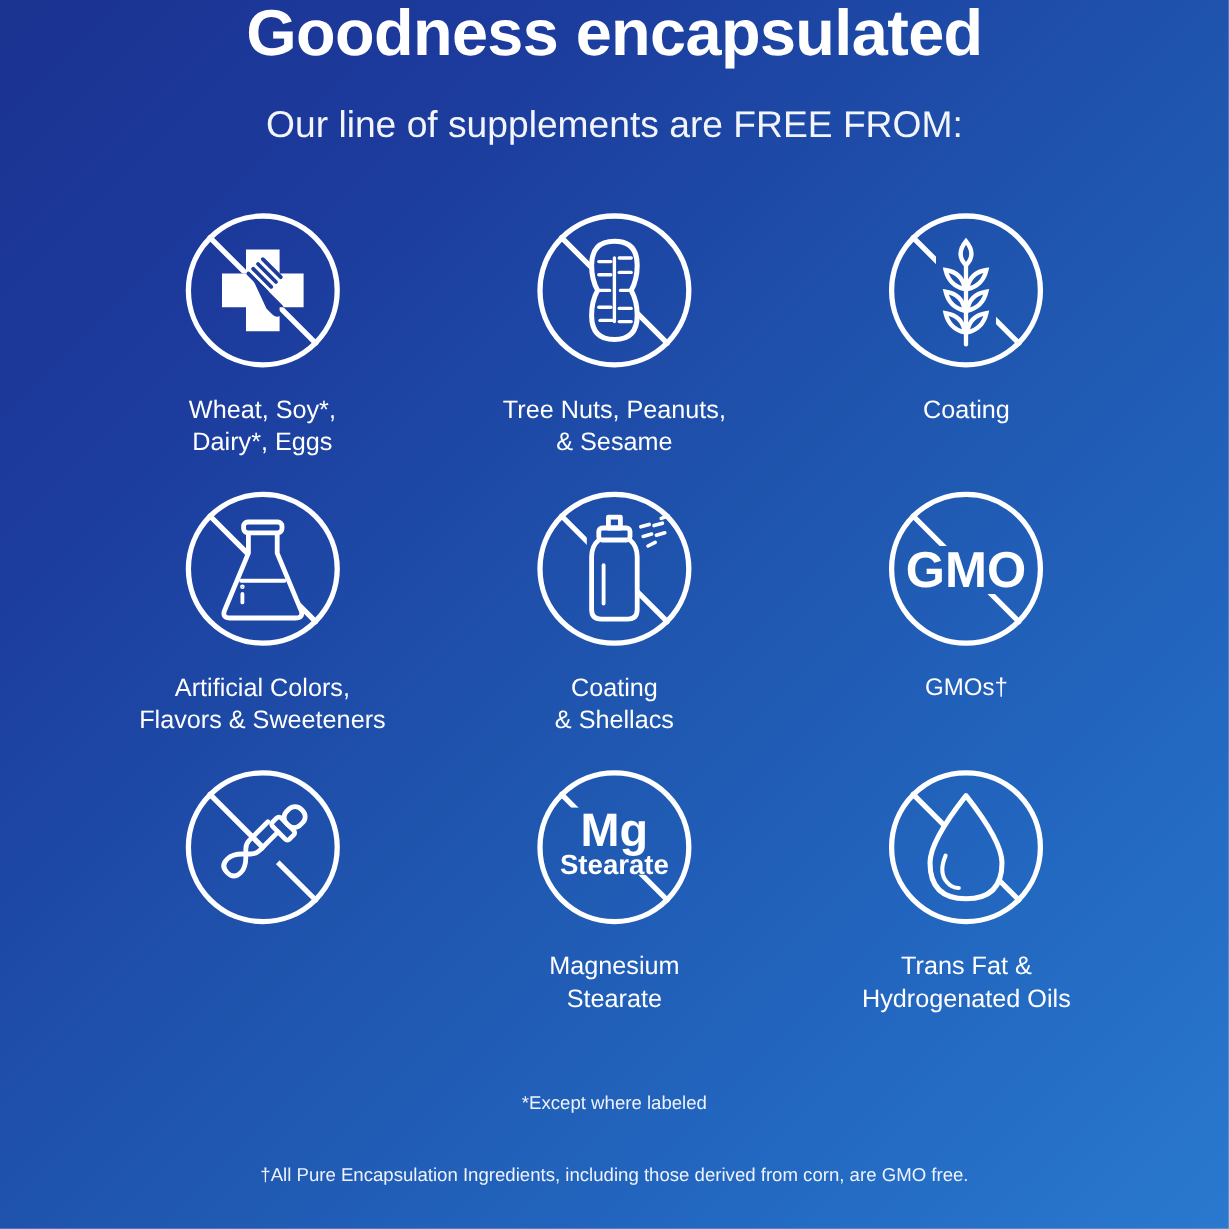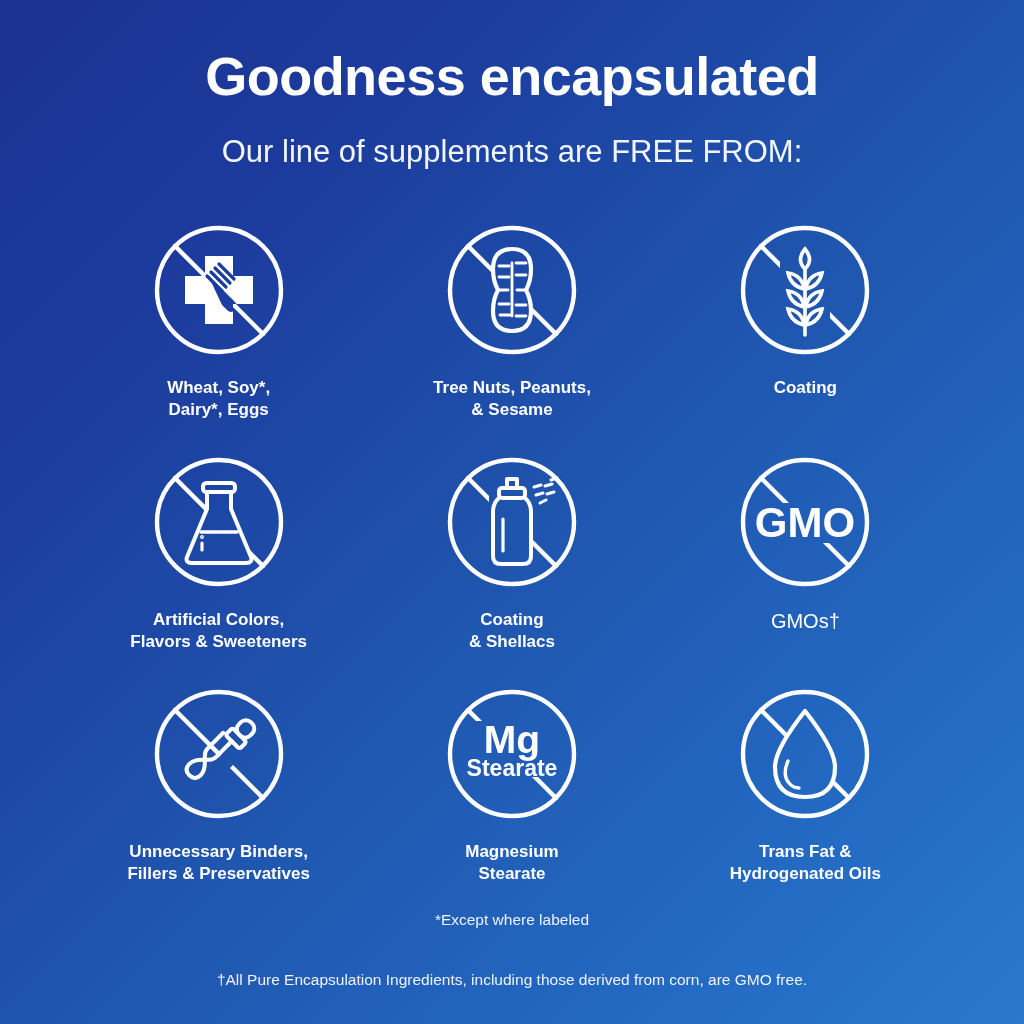--- a/index.html
+++ b/index.html
@@ -21,21 +21,20 @@
     width: 1024px;
     height: 1024px;
     box-sizing: border-box;
     display: flex;
     flex-direction: column;
     align-items: center;
   }
 
   .headline {
     margin: 0;
-    padding-top: 48px;
     font-size: 54px;
     font-weight: bold;
     letter-spacing: -0.5px;
     line-height: 1.06;
     text-align: center;
     color: #ffffff;
   }
 
   .subhead {
     margin: 12px;
@@ -71,22 +70,22 @@
   }
   .badge svg {
     display: block;
     width: 142px;
     height: 142px;
     overflow: visible;
   }
 
   .cell-label {
     margin-top: 16px;
-    font-size: 17px;
-    font-weight: bold;
+    font-size: 21px;
+    font-weight: normal;
     line-height: 1.26;
     text-align: center;
     color: #ffffff;
     white-space: pre-line;
     max-width: 290px;
   }
   .cell-label.light {
     font-weight: normal;
     font-size: 20px;
   }
@@ -286,22 +285,20 @@
           </defs>
           <circle cx="71" cy="71" r="62" fill="none" stroke="#ffffff" stroke-width="4.4"></circle>
           <line x1="27" y1="27" x2="115" y2="115" stroke="#ffffff" stroke-width="4.4" stroke-linecap="round" mask="url(#m7)"></line>
           <g fill="none" stroke="#ffffff" stroke-width="4" stroke-linejoin="round" stroke-linecap="round" transform="rotate(45 71 71)">
             <rect x="64" y="26" width="16" height="17" rx="7"></rect>
             <rect x="62" y="43" width="20" height="10" rx="2.5"></rect>
             <path d="M65 53 v22 q0 4 -3 7 l-5 5 q-6 6 -6 12 q0 8 8 8 q8 0 8 -8 q0 -6 -6 -12 l-5 -5 q-3 -3 -3 -7 v-22" transform="translate(6,0)"></path>
           </g>
         </svg>
       </div>
-      <div class="cell-label">Unnecessary Binders,
-Fillers &amp; Preservatives</div>
     </div>
 
     <div class="cell">
       <div class="badge">
         <svg viewBox="0 0 142 142">
           <defs>
             <mask id="m8">
               <rect x="-20" y="-20" width="182" height="182" fill="#fff"></rect>
               <rect x="26" y="38" width="92" height="56" fill="#000"></rect>
             </mask>

